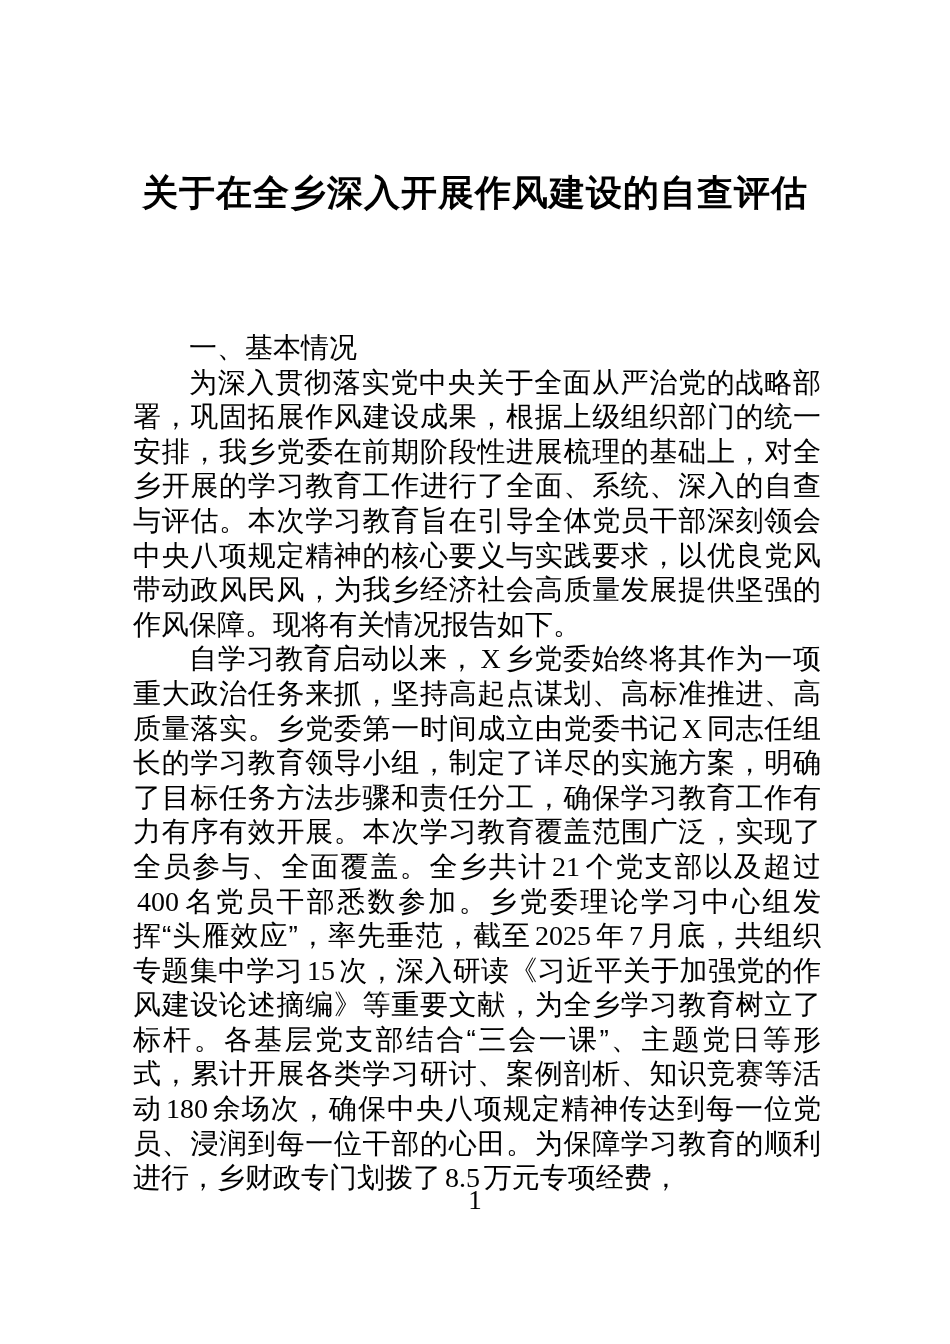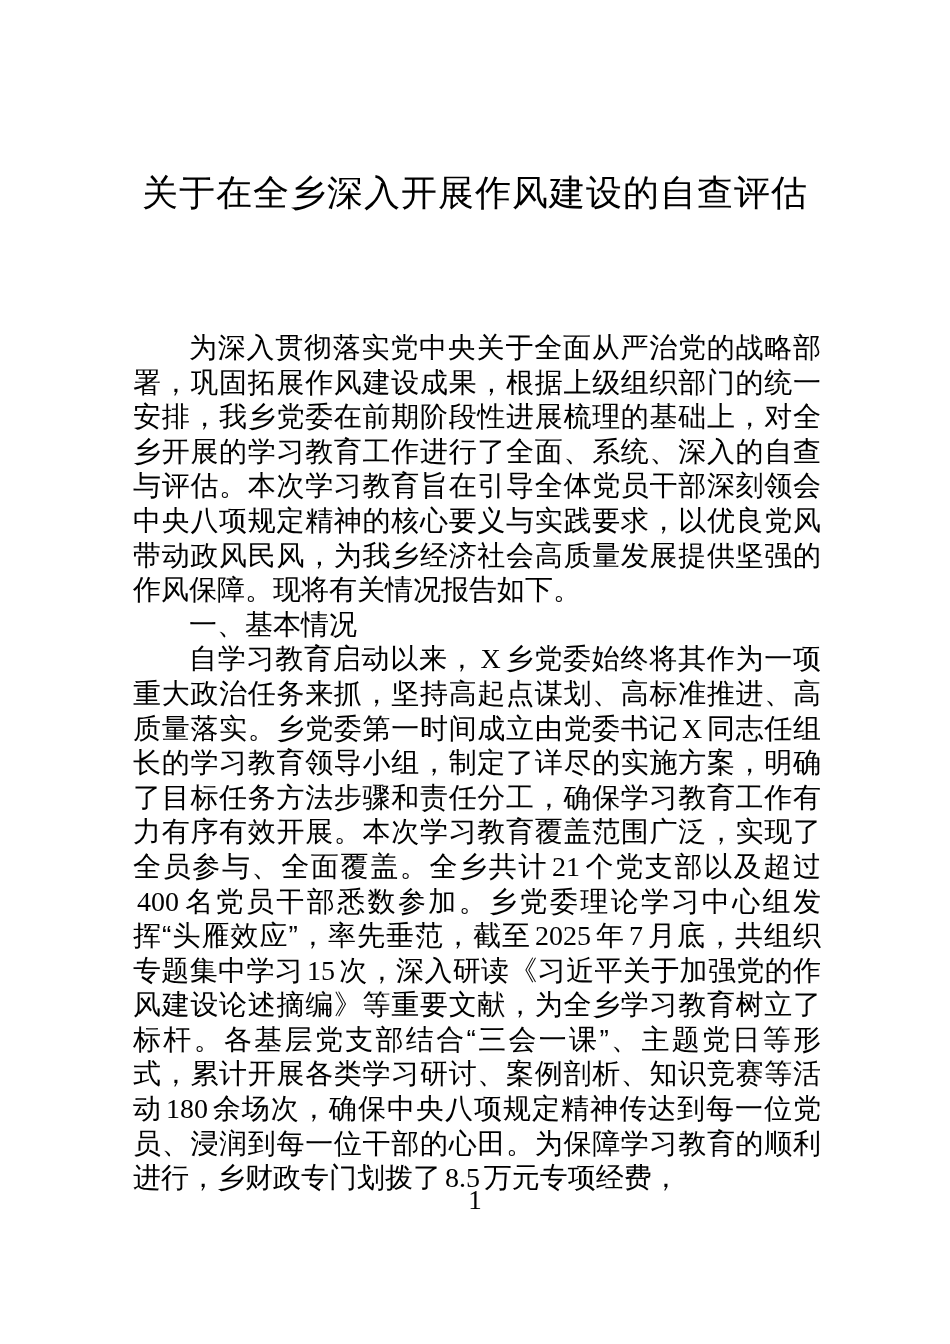--- a/index.html
+++ b/index.html
@@ -22,21 +22,21 @@
     background: #ffffff;
   }
   .doc-title {
     position: absolute;
     top: 157px;
     left: 0;
     width: 100%;
     margin: 0;
     font-size: 36px;
     line-height: 72px;
-    font-weight: 400;
+    font-weight: 700;
     text-align: center;
     letter-spacing: 1px;
     color: #000000;
   }
   .title-line {
     display: block;
   }
   .body-text {
     position: absolute;
     top: 331px;
@@ -73,20 +73,20 @@
 </head>
 <body>
 
 <div class="page">
 
   <h1 class="doc-title">
     <span class="title-line">关于在全乡深入开展作风建设的自查评估</span>
   </h1>
 
   <div class="body-text">
+    <p class="para">一、基本情况</p>
     <p class="para">为深入贯彻落实党中央关于全面从严治党的战略部署，巩固拓展作风建设成果，根据上级组织部门的统一安排，我乡党委在前期阶段性进展梳理的基础上，对全乡开展的学习教育工作进行了全面、系统、深入的自查与评估。本次学习教育旨在引导全体党员干部深刻领会中央八项规定精神的核心要义与实践要求，以优良党风带动政风民风，为我乡经济社会高质量发展提供坚强的作风保障。现将有关情况报告如下。</p>
-    <p class="para">一、基本情况</p>
     <p class="para">自学习教育启动以来，<span class="latin">X</span>乡党委始终将其作为一项重大政治任务来抓，坚持高起点谋划、高标准推进、高质量落实。乡党委第一时间成立由党委书记<span class="latin">X</span>同志任组长的学习教育领导小组，制定了详尽的实施方案，明确了目标任务方法步骤和责任分工，确保学习教育工作有力有序有效开展。本次学习教育覆盖范围广泛，实现了全员参与、全面覆盖。全乡共计<span class="latin">21</span>个党支部以及超过<span class="latin">400</span>名党员干部悉数参加。乡党委理论学习中心组发挥“头雁效应”，率先垂范，截至<span class="latin">2025</span>年<span class="latin">7</span>月底，共组织专题集中学习<span class="latin">15</span>次，深入研读《习近平关于加强党的作风建设论述摘编》等重要文献，为全乡学习教育树立了标杆。各基层党支部结合“三会一课”、主题党日等形式，累计开展各类学习研讨、案例剖析、知识竞赛等活动<span class="latin">180</span>余场次，确保中央八项规定精神传达到每一位党员、浸润到每一位干部的心田。为保障学习教育的顺利进行，乡财政专门划拨了<span class="latin">8.5</span>万元专项经费，</p>
   </div>
 
   <div class="page-number">1</div>
 
 </div>
 
 </body></html>

